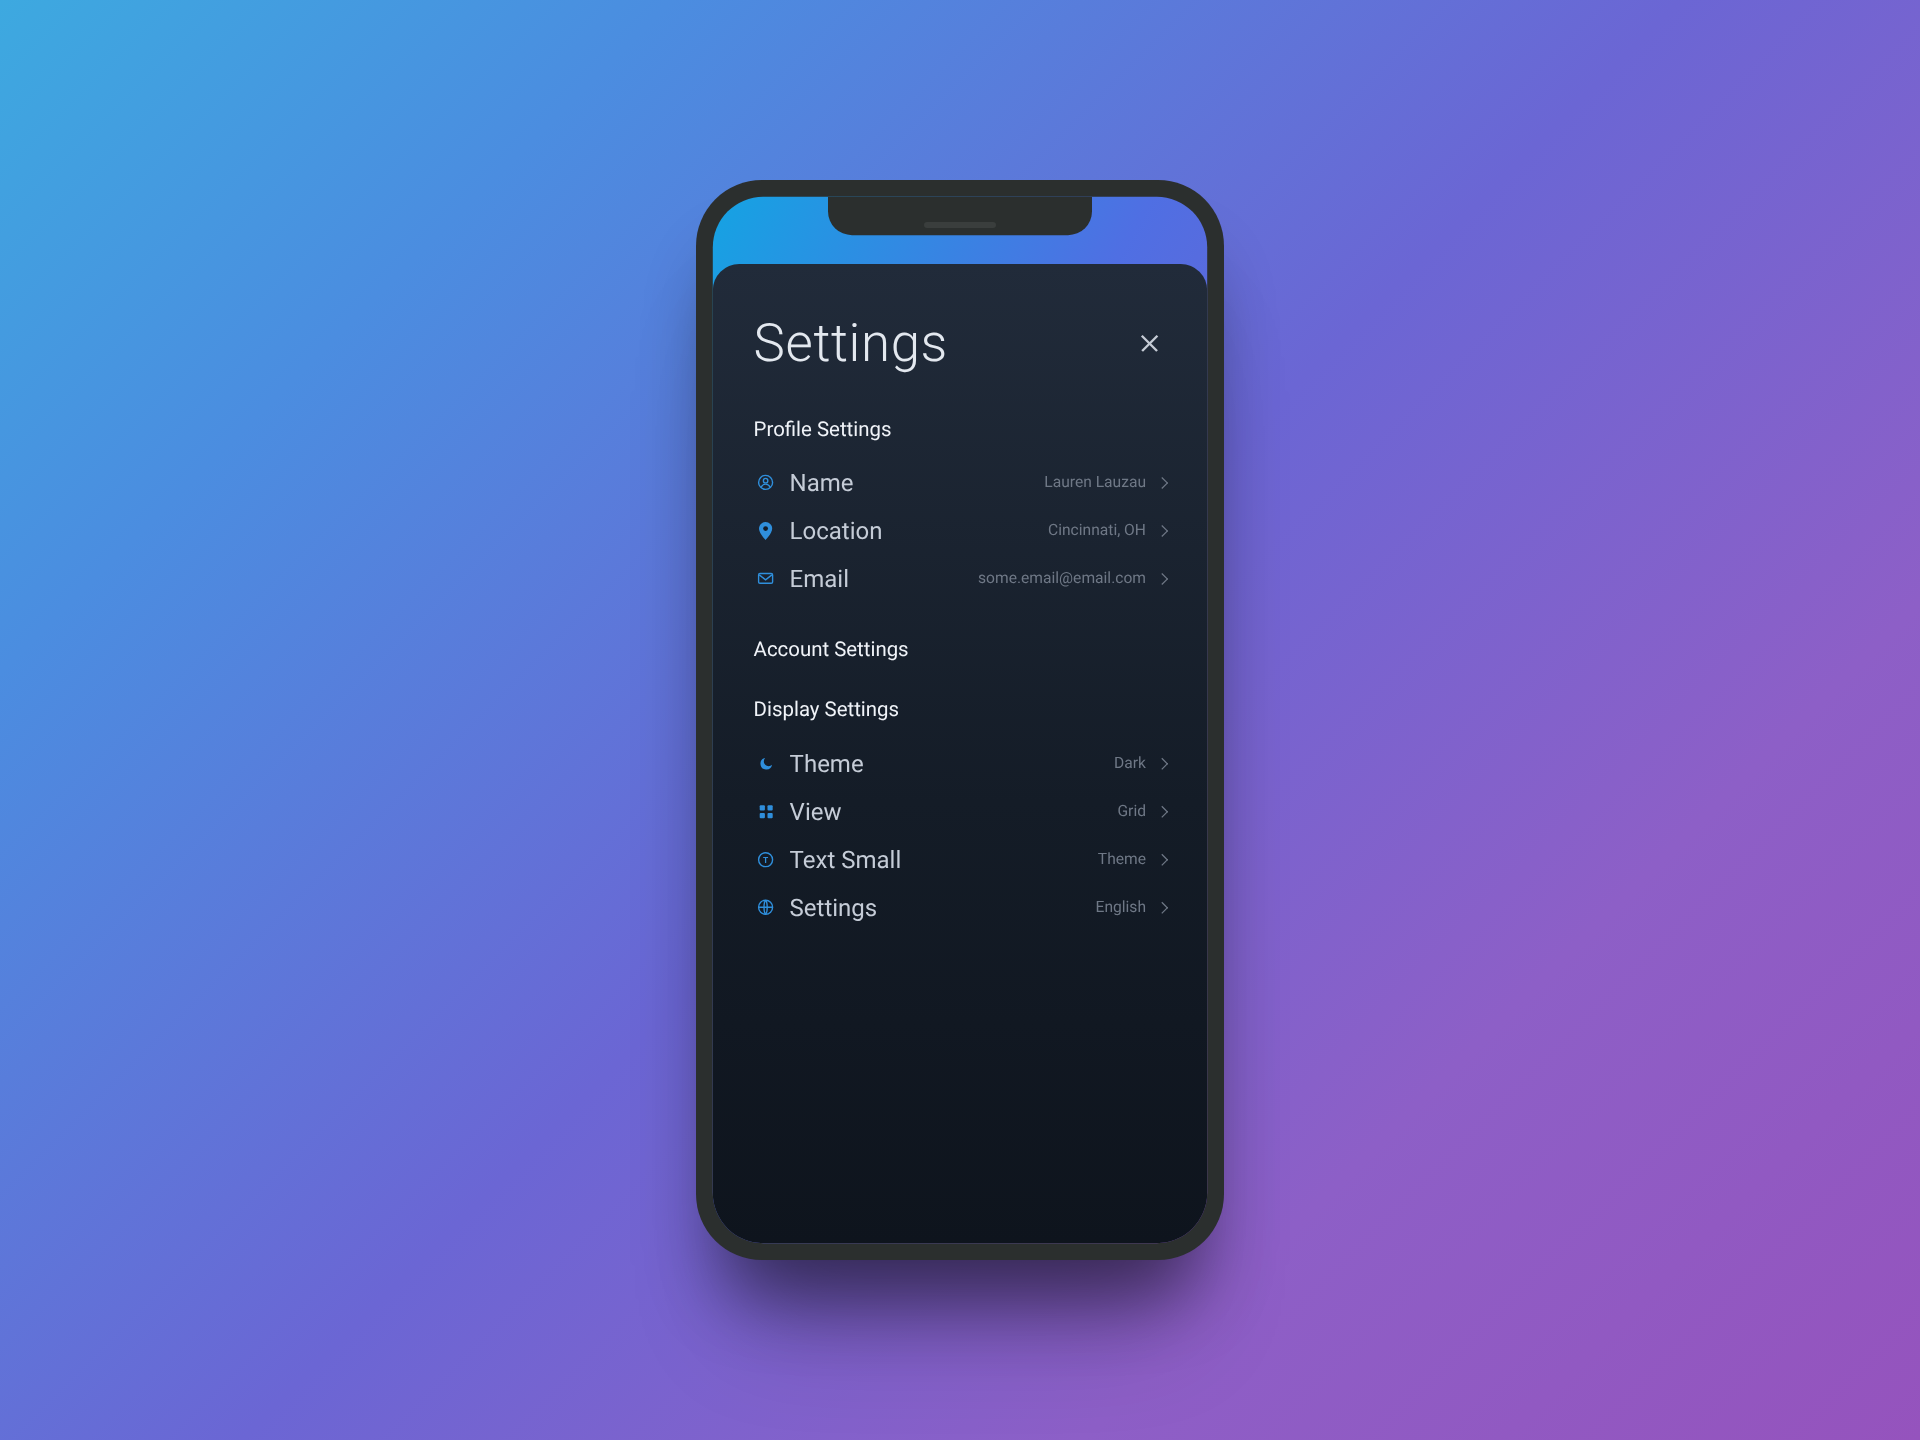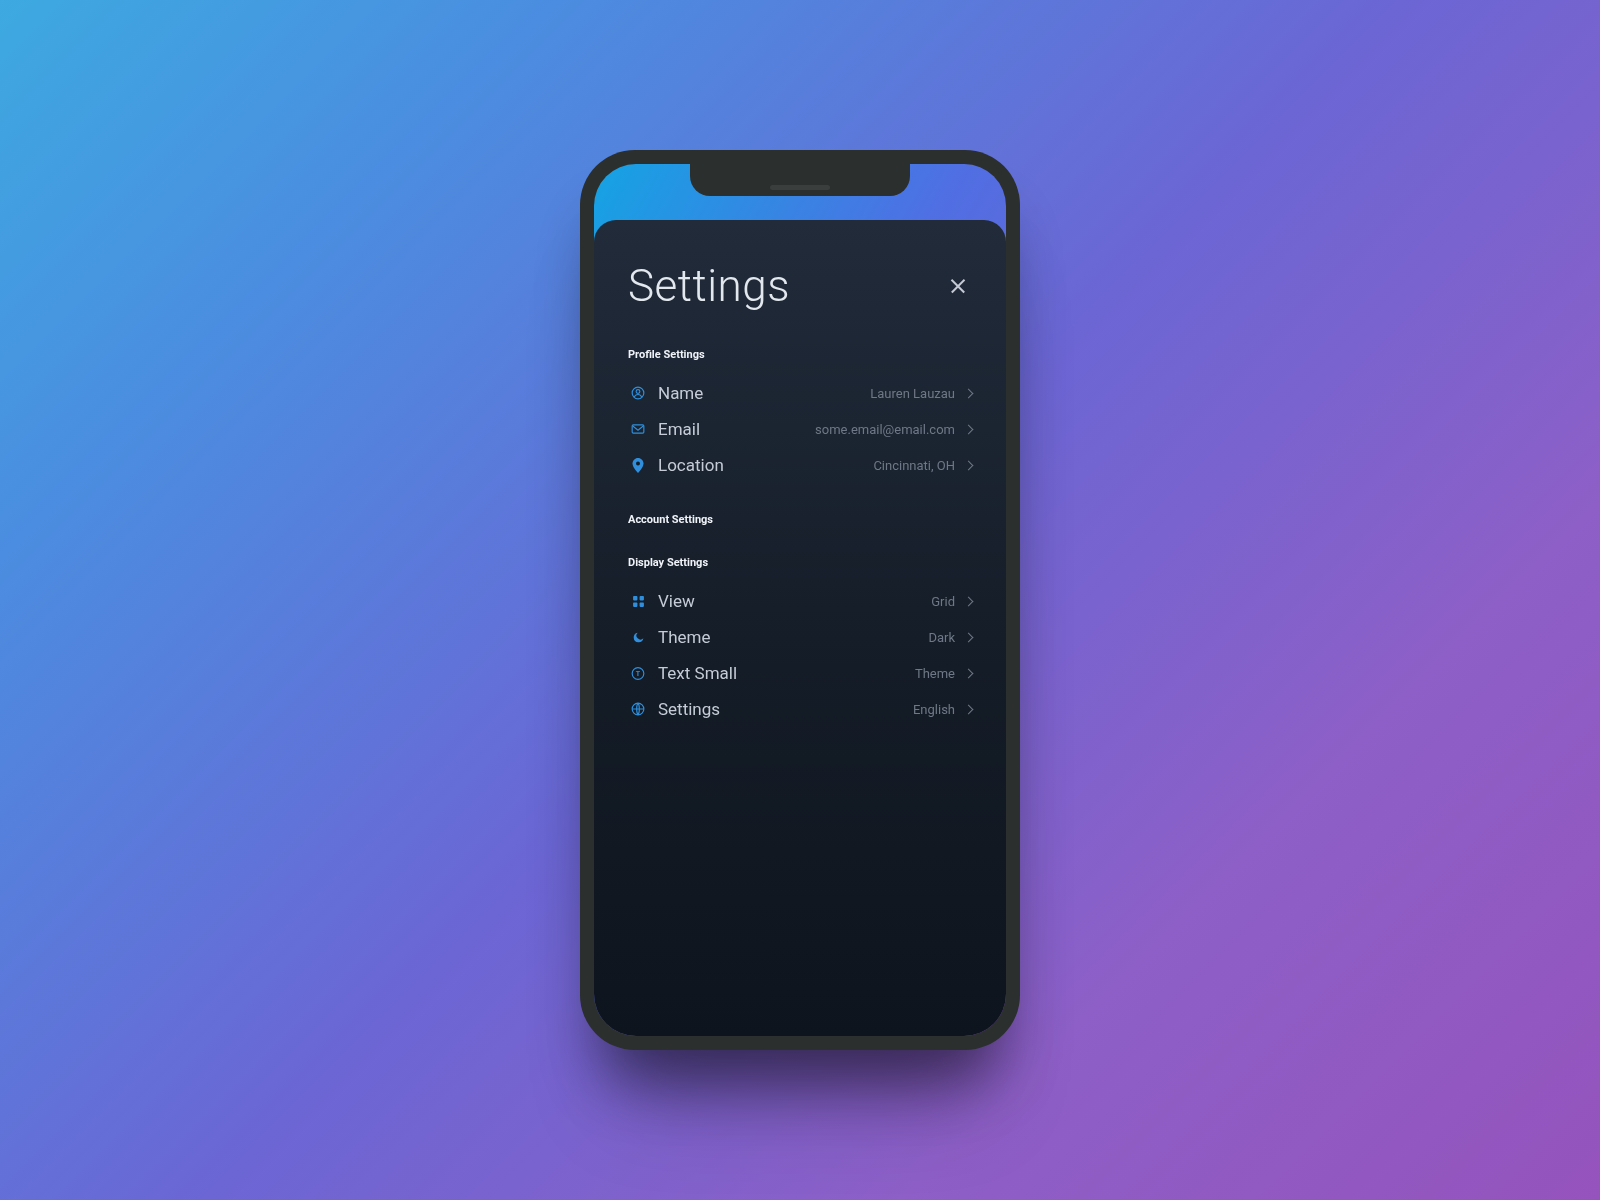--- a/index.html
+++ b/index.html
@@ -89,43 +89,43 @@
     position:absolute;
     left:50%; top:50%;
     width:18px; height:1.6px;
     background:#c5cbd5;
   }
   .close::before{ transform:translate(-50%,-50%) rotate(45deg); }
   .close::after { transform:translate(-50%,-50%) rotate(-45deg); }
 
   .section { margin-bottom: 30px; }
   .section-title {
-    font-size: 11px;
-    font-weight: 700;
+    font-size: 17px;
+    font-weight: 400;
     color: #f0f3f8;
     margin-bottom: 14px;
   }
 
   .row {
     display: flex;
     align-items: center;
     padding: 8px 0;
     cursor: pointer;
   }
   .row-icon {
     width: 20px;
     display:flex;
     align-items:center;
     justify-content:center;
   }
   .row-icon svg { display:block; }
   .row-label {
     flex: 0 0 auto;
     margin-left: 10px;
-    font-size: 17px;
+    font-size: 20px;
     color: #c5ccd7;
   }
   .row-spacer { flex: 1 1 auto; }
   .row-value {
     font-size: 13px;
     color: #6f7886;
     margin-right: 10px;
   }
   .chevron {
     width: 7px; height: 7px;
@@ -185,84 +185,84 @@
             </svg>
           </span>
           <span class="row-label">Name</span>
           <span class="row-spacer"></span>
           <span class="row-value">Lauren Lauzau</span>
           <span class="chevron"></span>
         </div>
 
         <div class="row">
           <span class="row-icon">
+            <svg width="12" height="15" viewBox="0 0 24 30" fill="#2f8fdc">
+              <path d="M12 0C6 0 1 5 1 11c0 8 11 19 11 19s11-11 11-19C23 5 18 0 12 0z"></path>
+              <circle cx="12" cy="11" r="4" fill="#141c27"></circle>
+            </svg>
+          </span>
+          <span class="row-label">Location</span>
+          <span class="row-spacer"></span>
+          <span class="row-value">Cincinnati, OH</span>
+          <span class="chevron"></span>
+        </div>
+
+        <div class="row">
+          <span class="row-icon">
             <svg width="14" height="12" viewBox="0 0 24 20" fill="none" stroke="#2f8fdc" stroke-width="2">
               <rect x="2" y="3" width="20" height="14" rx="2"></rect>
               <path d="M3 5l9 7 9-7"></path>
             </svg>
           </span>
           <span class="row-label">Email</span>
           <span class="row-spacer"></span>
           <span class="row-value">some.email@email.com</span>
           <span class="chevron"></span>
         </div>
-
-        <div class="row">
-          <span class="row-icon">
-            <svg width="12" height="15" viewBox="0 0 24 30" fill="#2f8fdc">
-              <path d="M12 0C6 0 1 5 1 11c0 8 11 19 11 19s11-11 11-19C23 5 18 0 12 0z"></path>
-              <circle cx="12" cy="11" r="4" fill="#141c27"></circle>
-            </svg>
-          </span>
-          <span class="row-label">Location</span>
-          <span class="row-spacer"></span>
-          <span class="row-value">Cincinnati, OH</span>
-          <span class="chevron"></span>
-        </div>
       </div>
 
       <div class="section">
         <div class="section-title">Account Settings</div>
 
 
 
       </div>
 
       <div class="section">
         <div class="section-title">Display Settings</div>
+
+        <div class="row">
+          <span class="row-icon">
+            <svg width="13" height="13" viewBox="0 0 24 24" fill="#2f8fdc">
+              <path d="M21 13.5A9 9 0 1110.5 3 7 7 0 0021 13.5z"></path>
+            </svg>
+          </span>
+          <span class="row-label">Theme</span>
+          <span class="row-spacer"></span>
+          <span class="row-value">Dark</span>
+          <span class="chevron"></span>
+        </div>
 
         <div class="row">
           <span class="row-icon">
             <svg width="13" height="13" viewBox="0 0 24 24" fill="#2f8fdc">
               <rect x="2" y="2" width="8" height="8" rx="1.5"></rect>
                 <rect x="14" y="2" width="8" height="8" rx="1.5"></rect>
               <rect x="2" y="14" width="8" height="8" rx="1.5"></rect>
                 <rect x="14" y="14" width="8" height="8" rx="1.5"></rect>
             </svg>
           </span>
           <span class="row-label">View</span>
           <span class="row-spacer"></span>
           <span class="row-value">Grid</span>
           <span class="chevron"></span>
         </div>
 
         <div class="row">
           <span class="row-icon">
-            <svg width="13" height="13" viewBox="0 0 24 24" fill="#2f8fdc">
-              <path d="M21 13.5A9 9 0 1110.5 3 7 7 0 0021 13.5z"></path>
-            </svg>
-          </span>
-          <span class="row-label">Theme</span>
-          <span class="row-spacer"></span>
-          <span class="row-value">Dark</span>
-          <span class="chevron"></span>
-        </div>
-
-        <div class="row">
-          <span class="row-icon">
             <svg width="14" height="13" viewBox="0 0 24 22" fill="#2f8fdc">
               <circle cx="12" cy="11" r="10" fill="none" stroke="#2f8fdc" stroke-width="2"></circle>
               <text x="12" y="15" text-anchor="middle" font-size="12" font-weight="700" fill="#2f8fdc">T</text>
             </svg>
           </span>
           <span class="row-label">Text Small</span>
           <span class="row-spacer"></span>
           <span class="row-value">Theme</span>
           <span class="chevron"></span>
         </div>

